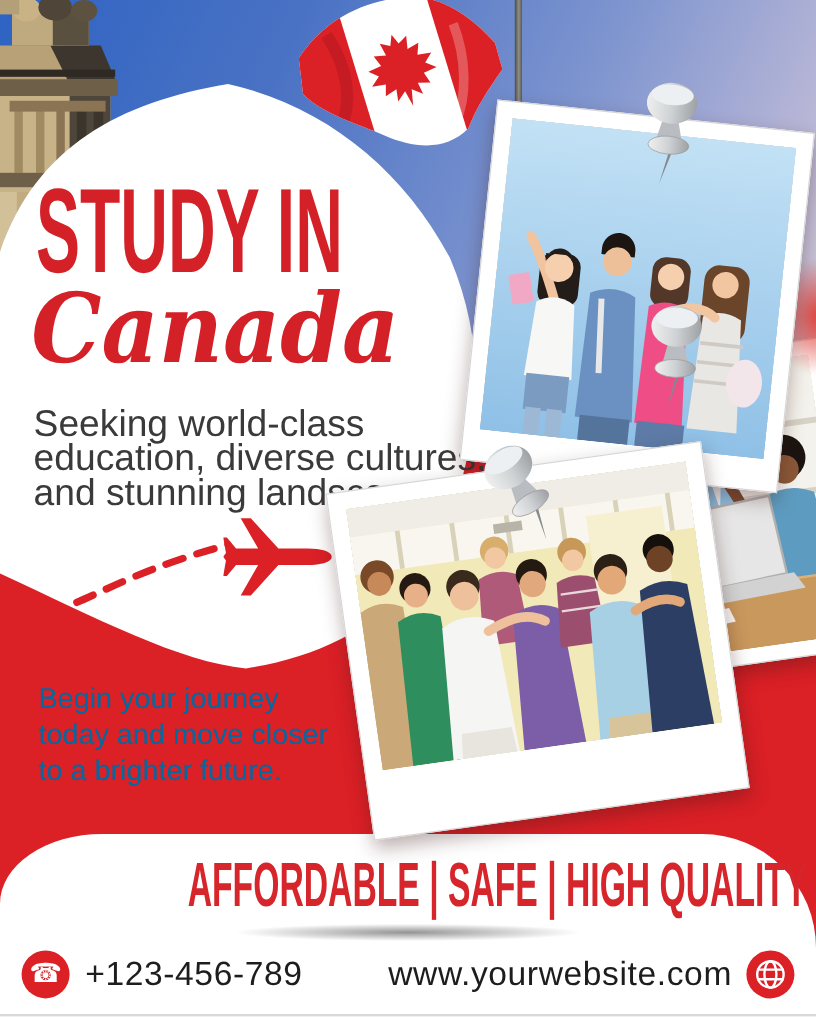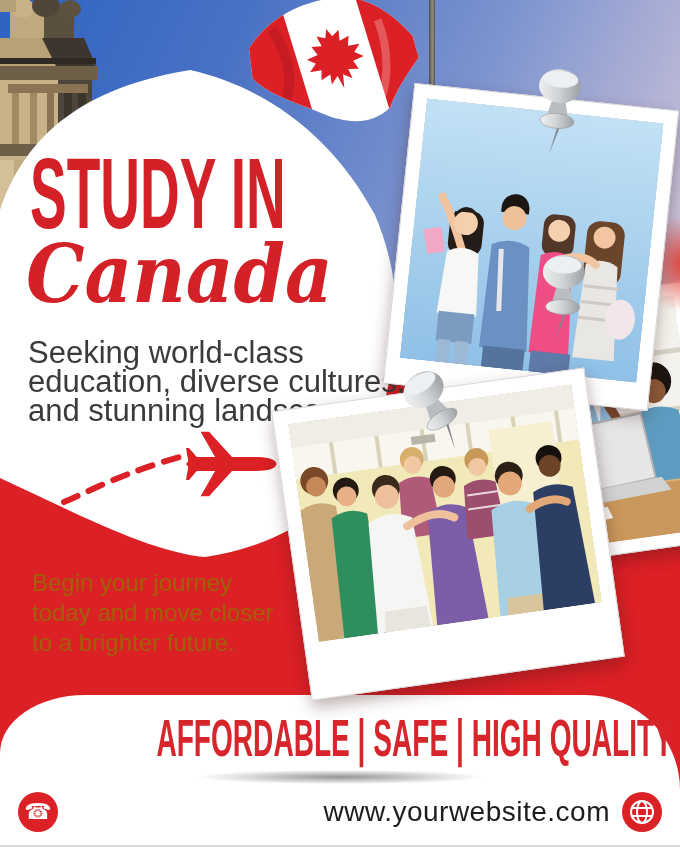--- a/index.html
+++ b/index.html
@@ -27,21 +27,21 @@
   
   .title{left:30px;top:146px;z-index:5;color:#D42127;font-size:100px;font-weight:800;
          line-height:.95;letter-spacing:0;white-space:nowrap;
          transform:scale(.55,1);transform-origin:left top;}
   .script{left:26px;top:234px;z-index:5;color:#D42127;
           font-family:"DejaVu Serif",serif;font-style:italic;font-weight:700;
           font-size:80px;line-height:1;white-space:nowrap;
           transform:scale(.92,1);transform-origin:left top;}
   .intro{left:28px;top:338px;z-index:5;color:#3A3A3A;font-size:31px;line-height:29px;
          white-space:pre-line;}
-  .journey{left:32px;top:568px;z-index:5;color:#a16207;font-size:24px;line-height:30px;
+  .journey{left:32px;top:568px;z-index:5;color:#0369a1;font-size:24px;line-height:30px;
            white-space:pre-line;}
   .dashes{left:58px;top:448px;z-index:5;}
   .plane{left:186px;top:424px;z-index:5;}
 
   
   .photo{background:#fff;border:1px solid #d6d6d6;box-sizing:border-box;
          box-shadow:0 7px 16px rgba(60,20,20,.35);}
   .photo-inner{width:100%;height:100%;overflow:hidden;box-shadow:inset 0 0 0 1px rgba(0,0,0,.18);}
   .photo-inner svg{display:block;width:100%;height:100%;}
   .photo-a{left:398px;top:96px;width:266px;height:302px;padding:13px 13px 26px;transform:rotate(6deg);z-index:7;}
@@ -306,20 +306,21 @@
 
   <div class="abs banner-card"></div>
   <div class="abs banner-shadow"></div>
   <div class="abs banner-text">AFFORDABLE | SAFE | HIGH QUALITY</div>
 
   <div class="abs footer-row">
     <div class="contact contact-left">
       <div class="badge">
         <span class="phone-glyph">☎</span>
       </div>
+      <span class="contact-text">+123-456-789</span>
     </div>
     <div class="contact contact-right">
       <span class="contact-text">www.yourwebsite.com</span>
       <div class="badge">
         <svg width="26" height="26" viewBox="-13 -13 26 26">
           <circle r="11" fill="none" stroke="#fff" stroke-width="2"></circle>
           <ellipse rx="5" ry="11" fill="none" stroke="#fff" stroke-width="2"></ellipse>
           <path d="M-11,-4 H11 M-11,4 H11" stroke="#fff" stroke-width="2" fill="none"></path>
         </svg>
       </div>

